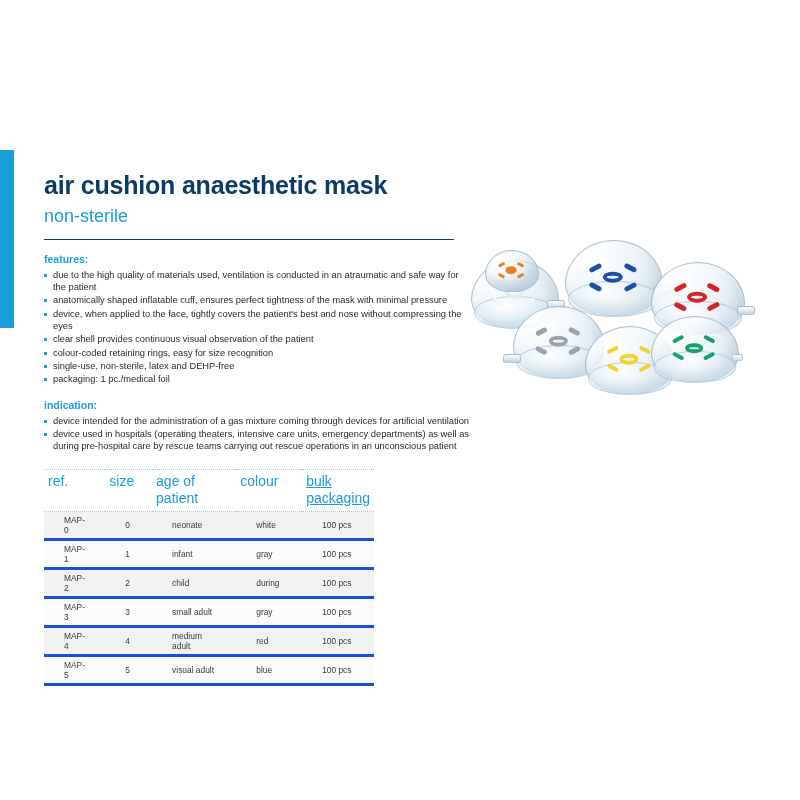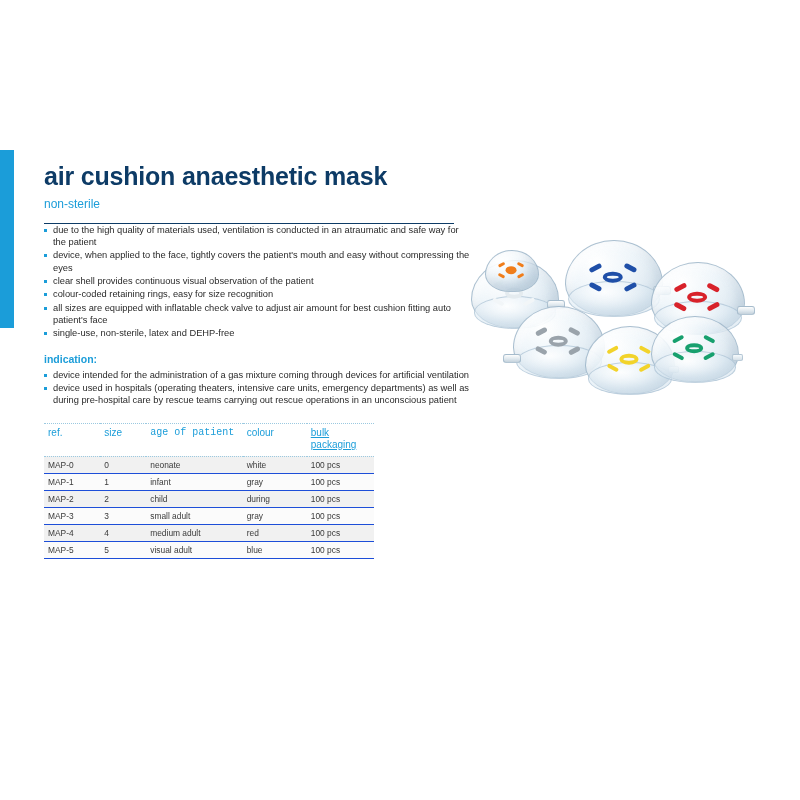--- a/index.html
+++ b/index.html
@@ -24,33 +24,33 @@
     position: absolute;
     left: 0;
     top: 150px;
     width: 14px;
     height: 178px;
     background: #1b9dd9;
   }
   .content {
     position: absolute;
     left: 44px;
-    top: 163px;
+    top: 172px;
     width: 714px;
   }
   .title {
     font-size: 25px;
     font-weight: bold;
     color: #0d3b66;
     letter-spacing: -0.2px;
     margin: 0;
     line-height: 1.1;
   }
   .subtitle {
-    font-size: 12px;
+    font-size: 18px;
     color: #1b9dd9;
     margin: 6px 0 0 0;
     font-weight: normal;
   }
   .rule {
     width: 410px;
     height: 1px;
     background: #0d3b66;
     margin: 12px 0 0 0;
   }
@@ -95,41 +95,41 @@
   }
   table.specs {
     border-collapse: collapse;
     width: 330px;
     font-size: 8.4px;
   }
   table.specs thead th {
     text-align: left;
     color: #1b9dd9;
     font-weight: normal;
-    font-size: 10px;
+    font-size: 14px;
     padding: 3px 4px 5px 4px;
     border-bottom: 1px dotted #9bc9e0;
     border-top: 1px dotted #9bc9e0;
     vertical-align: top;
     line-height: 1.2;
   }
   table.specs tbody td {
-    padding: 3px 4px;
+    padding: 3px 20px;
     color: #3a3a3a;
-    border-bottom: 1px solid #1d4ed8;
+    border-bottom: 3px solid #1d4ed8;
   }
   table.specs tbody tr:nth-child(odd) td {
     background: #f1f1f1;
   }
   table.specs tbody tr:nth-child(even) td {
     background: #fbfbfb;
   }
   .col-ref { width: 54px; }
   .col-size { width: 42px; }
-  .col-age { width: 98px; font-family: Liberation Mono, monospace; }
+  .col-age { width: 98px; }
   .col-colour { width: 62px; }
   .col-bulk { width: 62px; text-decoration: underline; }
 
   
   .product-image {
     position: absolute;
     left: 455px;
     top: 240px;
     width: 330px;
     height: 200px;
@@ -213,27 +213,29 @@
 
   <div class="accent-bar"></div>
 
   <div class="content">
 
     <h1 class="title">air cushion anaesthetic mask</h1>
     <h2 class="subtitle">non-sterile</h2>
     <div class="rule"></div>
 
     <div class="features-block">
+      <div class="section-head">features:</div>
       <ul class="bullets">
         <li>due to the high quality of materials used, ventilation is conducted in an atraumatic and safe way for the patient</li>
-        <li>device, when applied to the face, tightly covers the patient's mouth and easy without compressing the eyes</li>
+        <li>anatomically shaped inflatable cuff, ensures perfect tightness of the mask with minimal pressure</li>
+        <li>device, when applied to the face, tightly covers the patient's best and nose without compressing the eyes</li>
         <li>clear shell provides continuous visual observation of the patient</li>
         <li>colour-coded retaining rings, easy for size recognition</li>
-        <li>all sizes are equipped with inflatable check valve to adjust air amount for best cushion fitting auto patient's face</li>
         <li>single-use, non-sterile, latex and DEHP-free</li>
+        <li>packaging: 1 pc./medical foil</li>
       </ul>
     </div>
 
     <div class="indication-block">
       <div class="section-head">indication:</div>
       <ul class="bullets">
         <li>device intended for the administration of a gas mixture coming through devices for artificial ventilation</li>
         <li>device used in hospitals (operating theaters, intensive care units, emergency departments) as well as during pre-hospital care by rescue teams carrying out rescue operations in an unconscious patient</li>
       </ul>
     </div>

